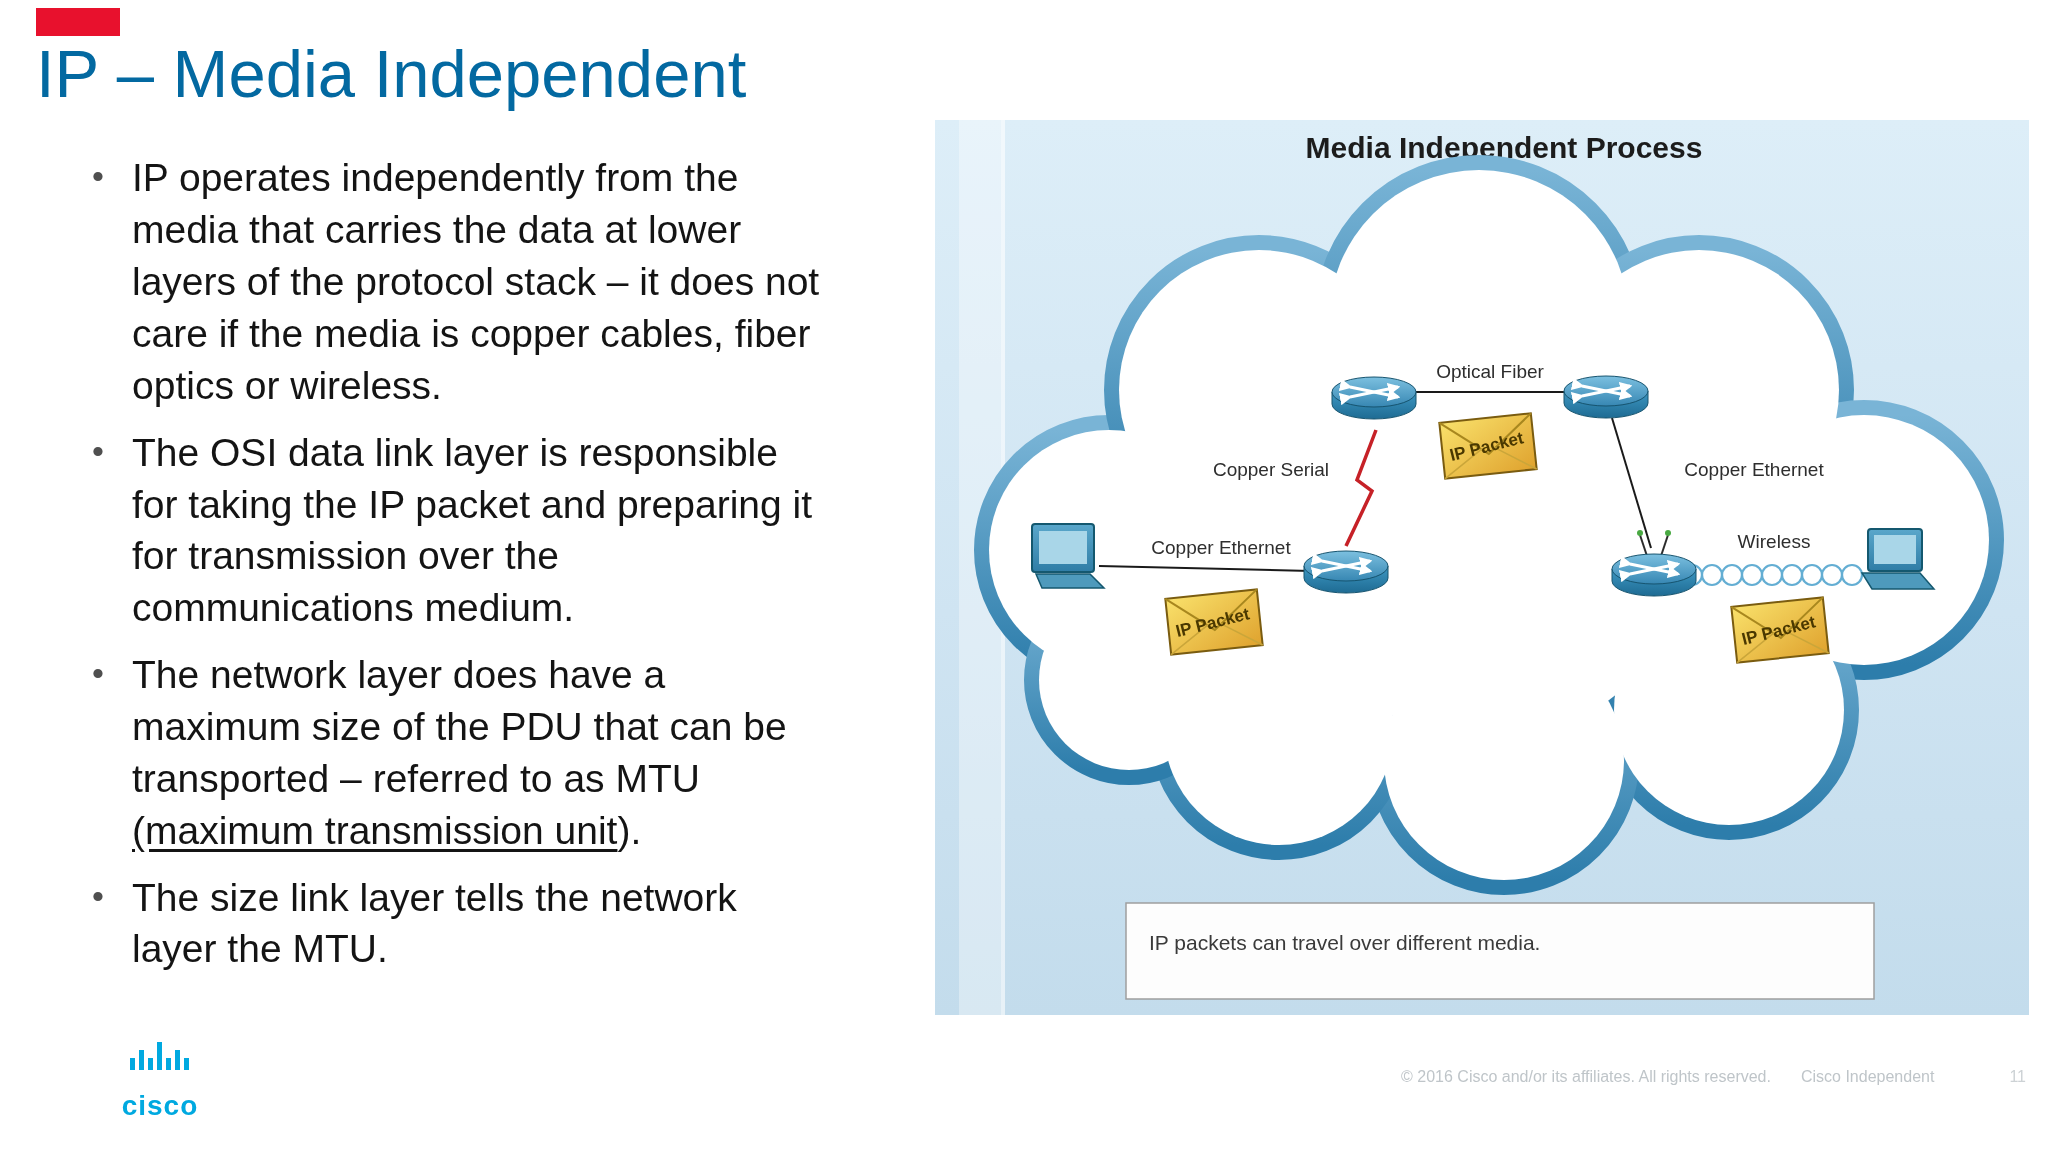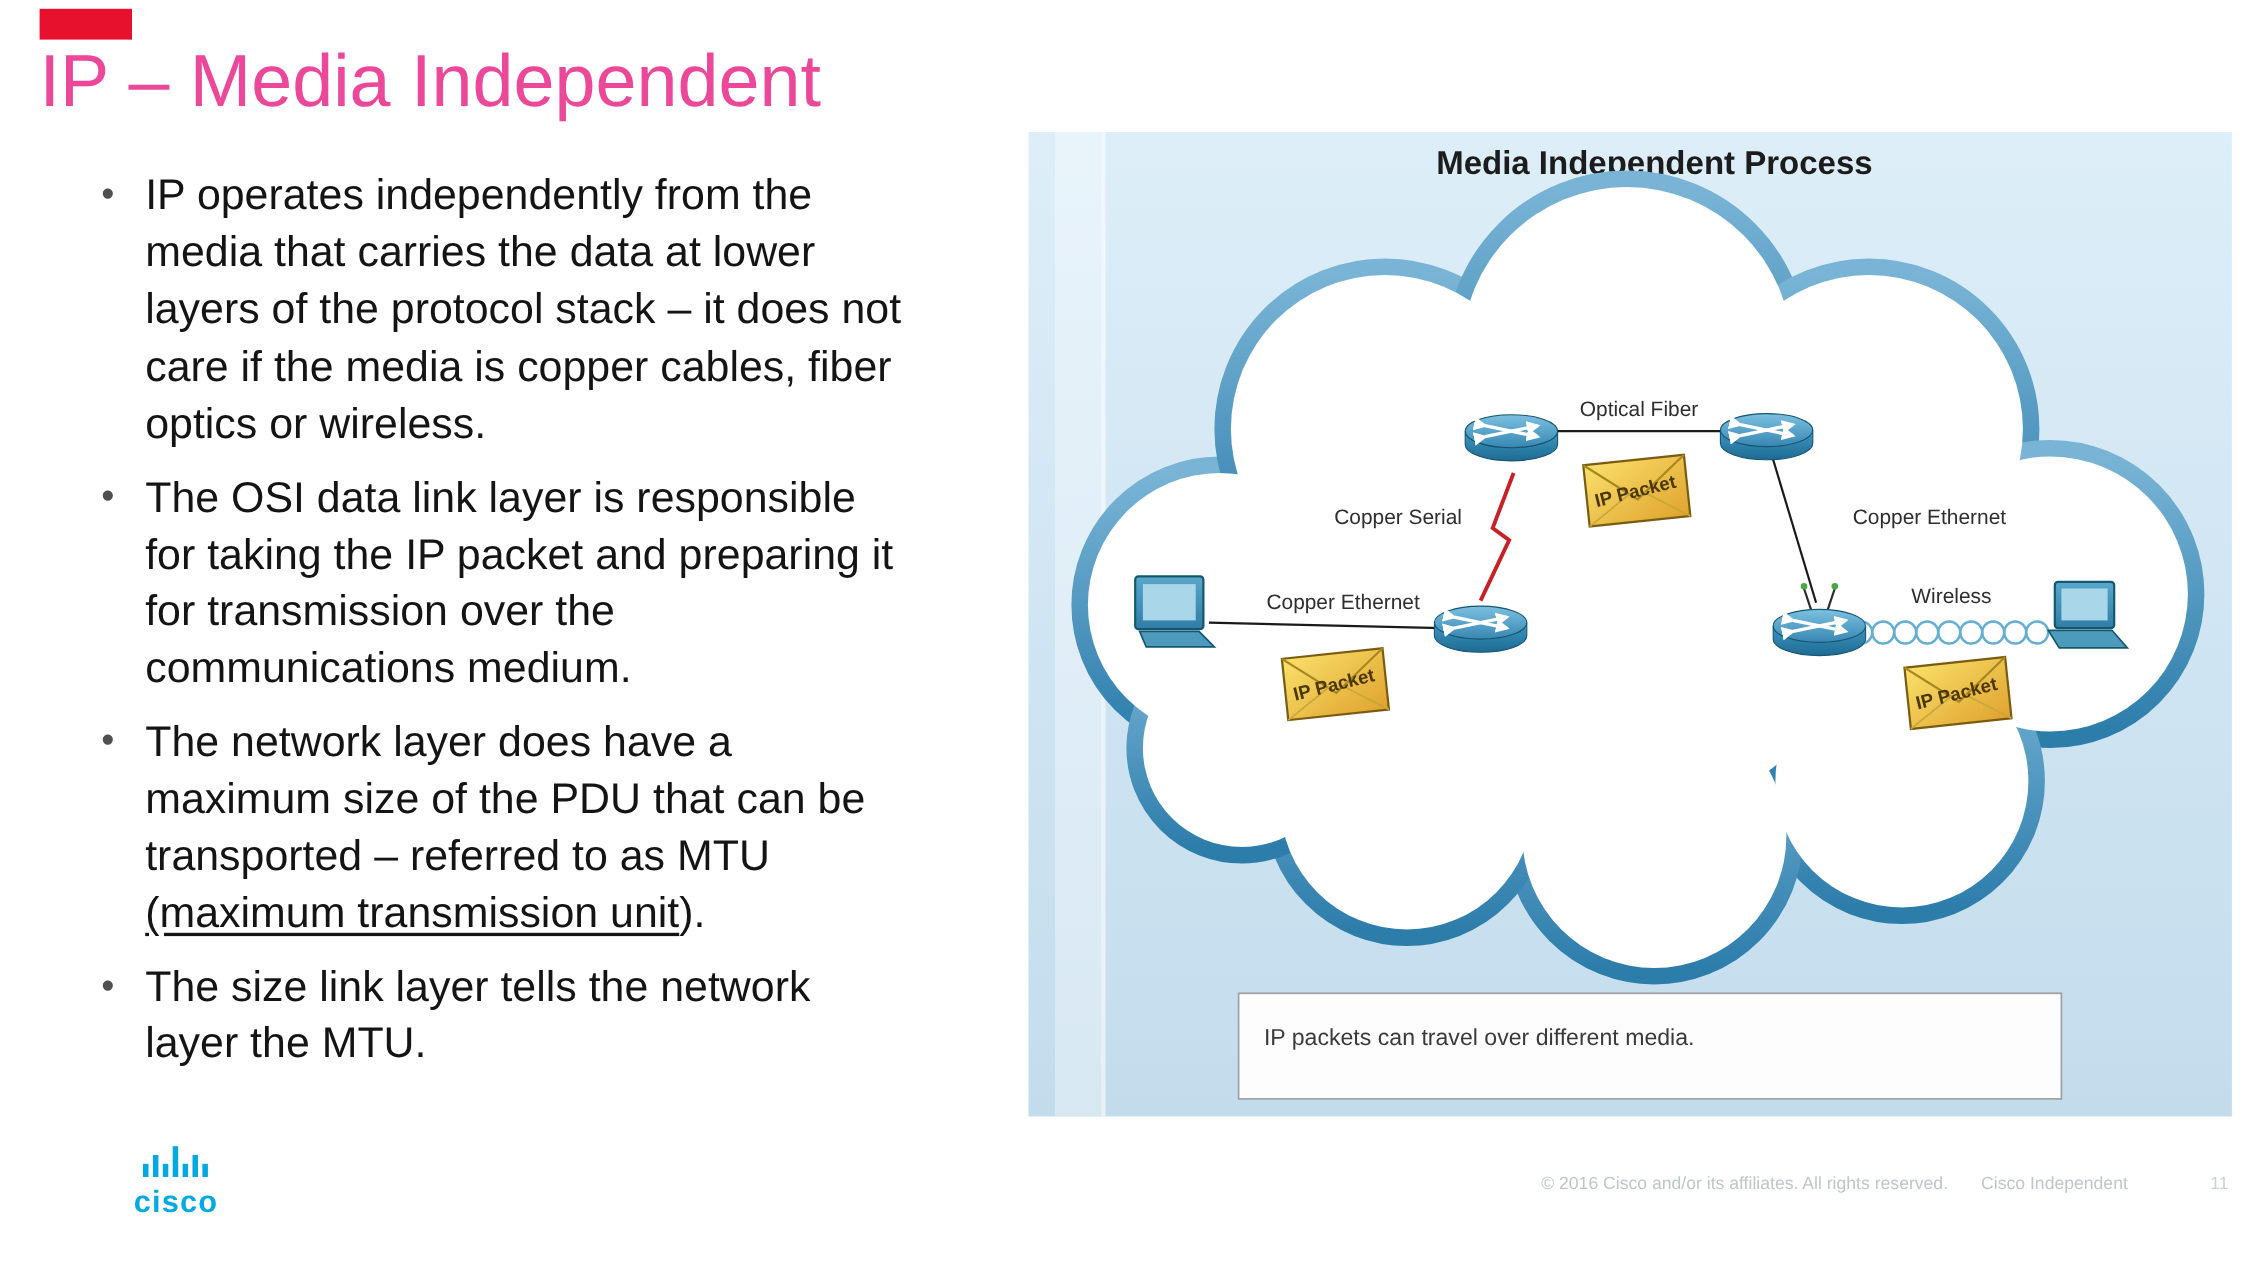--- a/index.html
+++ b/index.html
@@ -3,39 +3,39 @@
 <meta charset="utf-8">
 <style>
   html,body{margin:0;padding:0;}
   body{
     width:2048px;height:1152px;position:relative;overflow:hidden;
     background:#ffffff;font-family:"Liberation Sans", sans-serif;
   }
   .red-accent{position:absolute;left:36px;top:8px;width:84px;height:28px;background:#e8112d;}
   .content{position:absolute;left:36px;top:36px;width:880px;}
   .kicker{color:#2e7c90;font-size:38px;line-height:1.2;margin:0;font-weight:400;}
-  .slide-title{color:#ec4899;font-size:67px;line-height:1.08;margin:2px 0 0 0;font-weight:400;}
+  .slide-title{color:#0369a1;font-size:67px;line-height:1.08;margin:2px 0 0 0;font-weight:400;}
   .bullets{list-style:none;margin:42px 0 0 0;padding:0 0 0 50px;width:742px;}
   .bullets li{
     position:relative;padding-left:46px;margin-bottom:15px;
     font-size:39px;line-height:1.33;color:#141414;
   }
   .bullets li::before{
     content:"\2022";position:absolute;left:6px;top:2px;color:#4f4f4f;font-size:34px;
   }
   .u{text-decoration:underline;text-underline-offset:5px;}
   .panel{
     position:absolute;left:935px;top:120px;width:1070px;height:895px;
     background:linear-gradient(180deg,#ddeef8 0%,#cfe4f2 55%,#c3dcec 100%);
     padding-left:24px;
   }
   .panel svg{display:block;width:1070px;height:895px;}
   svg text{font-family:"Liberation Sans", sans-serif;}
   .footer-logo{position:absolute;left:100px;top:1040px;width:120px;text-align:center;}
-  .logo-word{color:#00a9e0;font-size:28px;font-weight:bold;letter-spacing:1px;line-height:1;margin-top:2px;}
+  .logo-word{color:#00a9e0;font-size:28px;font-weight:bold;letter-spacing:1px;line-height:1;margin-top:16px;}
   .footer-text{
     position:absolute;right:22px;top:1068px;display:flex;align-items:baseline;
     font-size:16px;color:#bfc5c9;
   }
   .footer-text .confidential{margin-left:30px;}
   .footer-text .pagenum{margin-left:75px;color:#cdd2d5;}
 </style>
 </head>
 <body>
 

